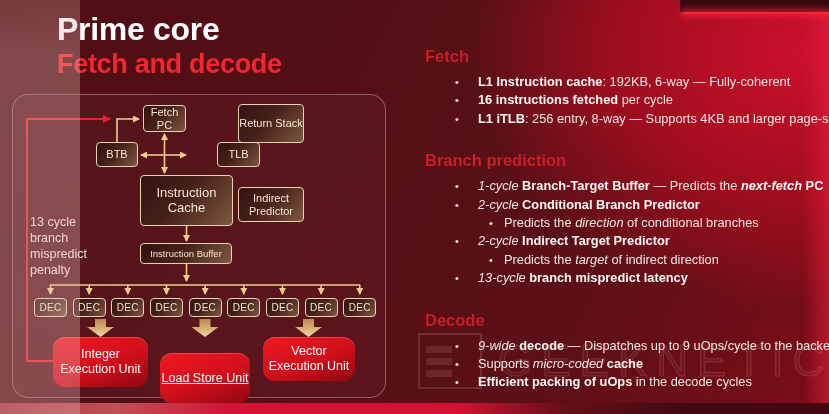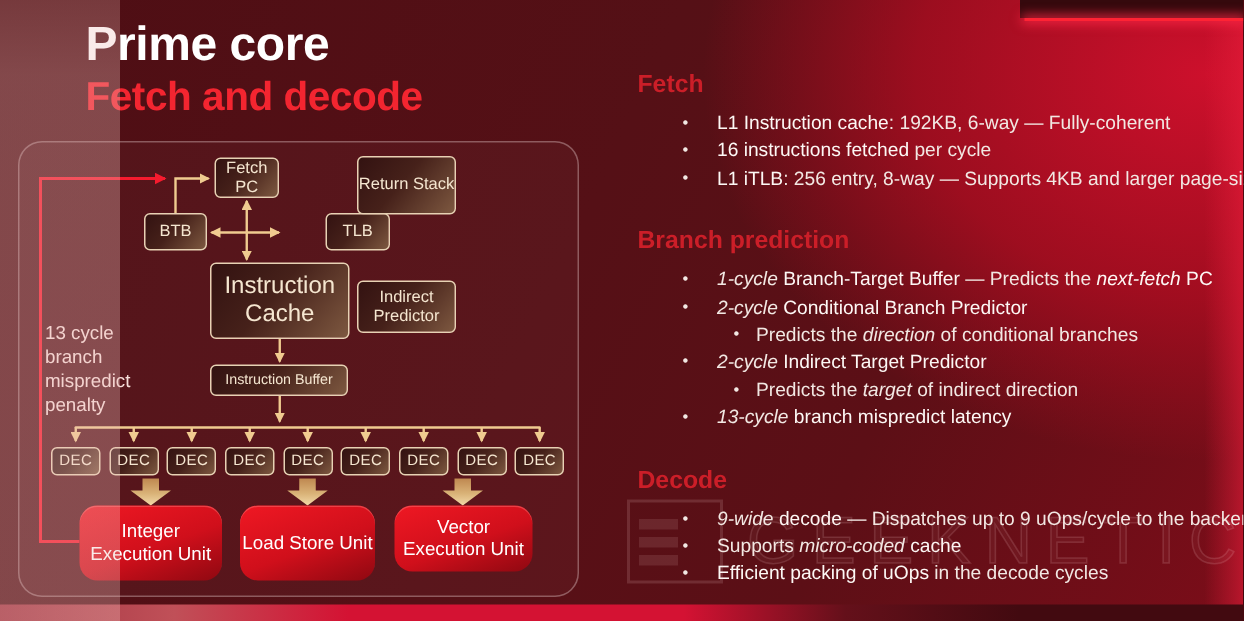--- a/index.html
+++ b/index.html
@@ -50,46 +50,46 @@
     text-align:center; color:#f5e6d0;
     background:linear-gradient(130deg,#331211 0%,#46211a 45%,#7d5840 100%);
     border:1px solid #e7d2b4; border-radius:4px;
     font-size:11px; line-height:1.15;
   }
   .b-fetchpc{ left:143px; top:105px; width:43px; height:27px; }
   .b-retstack{ left:238px; top:104px; width:66px; height:39px; }
   .b-btb{ left:96px; top:142px; width:42px; height:25px; }
   .b-tlb{ left:189px; top:142px; width:43px; height:25px;margin-left:28px; }
   .b-condpred{ left:238px; top:148px; width:66px; height:36px; }
-  .b-icache{ left:140px; top:175px; width:93px; height:51px; font-size:16px; }
+  .b-icache{ left:140px; top:175px; width:93px; height:51px; font-size:13px; }
   .b-indpred{ left:238px; top:187px; width:66px; height:35px; }
   .b-ibuffer{ left:140px; top:243px; width:92px; height:21px; font-size:9.5px; line-height:1.05; }
   .dec{ top:298px; width:33px; height:19px; font-size:10px; letter-spacing:0.3px;text-align:right; }
   .unit{
     position:absolute; z-index:6; display:flex; align-items:center; justify-content:center;
     text-align:center; color:#ffffff; font-size:12.5px; line-height:1.18;
     background:linear-gradient(160deg,#ef1823 0%,#d00f1b 55%,#8f0811 100%);
     border-radius:12px; box-shadow:inset 0 1px 0 rgba(255,120,120,0.45);
   }
   .u-int{ left:53px; top:337px; width:95px; height:50px; }
-  .u-ls{ left:160px; top:337px; width:90px; height:50px; }
+  .u-ls{ left:160px; top:353px; width:90px; height:50px;text-decoration:underline; }
   .u-vec{ left:263px; top:337px; width:92px; height:44px; }
   .penalty{
     position:absolute; left:30px; top:215px; z-index:7; width:78px;
     color:#f6ddd9; font-size:12.5px; line-height:1.27; white-space:pre-line;
   }
   
   .right-col{ position:absolute; left:425px; top:46px; width:404px; z-index:7; }
   .section{ margin-bottom:22px; }
   .section-heading{ font-size:16.5px; font-weight:700; color:#cb1e28; line-height:20px; margin-bottom:7px; }
   .bullet{ position:relative; padding-left:53px; height:18.4px; color:#f2e8e3; font-size:12.8px; line-height:18.4px; white-space:nowrap; }
   .bullet .dot{ position:absolute; left:30px; font-size:11px; }
   .bullet.l2{ padding-left:79px; }
   .bullet.l2 .dot{ left:64px; }
-  .bullet .b{ font-weight:400; color:#fdf8f5; }
+  .bullet .b{ font-weight:700; color:#fdf8f5; }
   .bullet .i{ font-style:italic; }
   
   .watermark{
     position:absolute; left:418px; top:333px; z-index:60; pointer-events:none;
     display:flex; align-items:center; gap:16px; opacity:0.9;
   }
   .wm-logo{
     width:64px; height:56px; border:2px solid rgba(255,220,220,0.16);
     display:flex; flex-direction:column; justify-content:center; gap:5px; padding-left:6px;
   }

